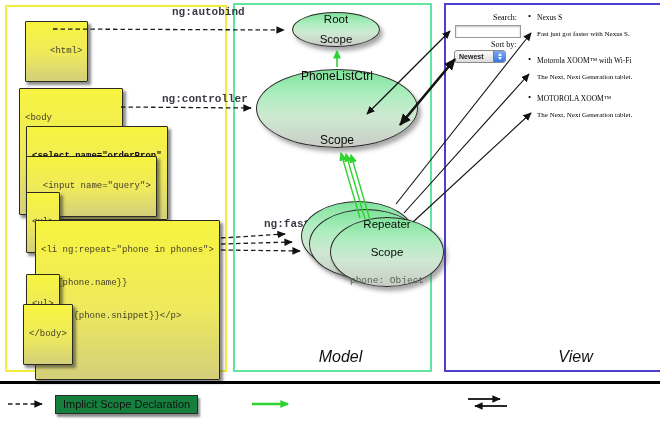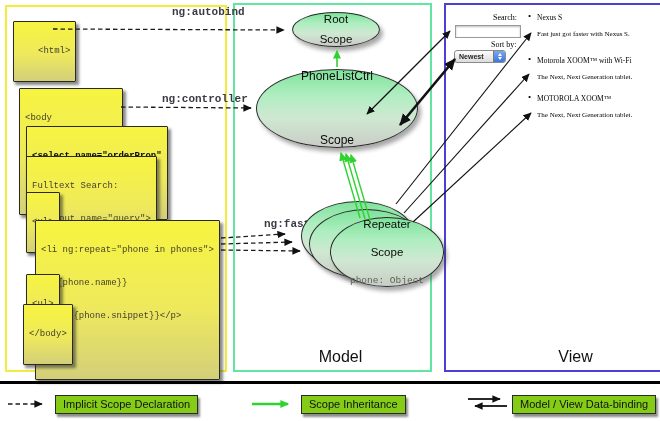--- a/index.html
+++ b/index.html
@@ -3,21 +3,21 @@
 <meta charset="utf-8">
 <style>
   html,body{margin:0;padding:0;background:#fff;}
   .canvas{position:relative;width:660px;height:421px;background:#fff;overflow:hidden;
           font-family:"Liberation Sans",sans-serif;}
   .col{position:absolute;box-sizing:border-box;background:#fff;}
   .col-template{left:5px;top:5px;width:222px;height:367px;border:2px solid #f2ec3a;}
   .col-model{left:233px;top:3px;width:199px;height:369px;border:2px solid #62e5a1;}
   .col-view{left:444px;top:3px;width:247px;height:369px;border:2px solid #4e3ed2;}
   .col-label{position:absolute;bottom:4px;left:16px;right:0;text-align:center;
-             font-size:16px;color:#111;}
+             font-size:16px;color:#111;font-style:italic;}
   .code-box{position:absolute;display:inline-block;
             background:linear-gradient(180deg,#f7f440 0%,#eee95c 55%,#d3cf7a 100%);
             border:1.5px solid #2a2a22;border-radius:1px;
             box-shadow:2.5px 3px 3px rgba(40,40,40,.55);
             font-family:"Liberation Mono",monospace;font-size:9px;line-height:11px;
             color:#46412a;padding:2px 5px;white-space:pre;z-index:2;}
   .code-box.bold{font-weight:bold;color:#0a0a0a;}
   .edge-label{position:absolute;font-family:"Liberation Mono",monospace;font-weight:bold;
               font-size:11px;color:#3b3b46;z-index:2;white-space:pre;padding-left:26px;}
   .scope{position:absolute;box-sizing:border-box;border:1.5px solid #2a2a2a;border-radius:50%;
@@ -45,54 +45,53 @@
            align-items:center;justify-content:center;gap:1px;}
   .tri-up{width:0;height:0;border-left:2.5px solid transparent;border-right:2.5px solid transparent;
           border-bottom:3px solid #fff;}
   .tri-down{width:0;height:0;border-left:2.5px solid transparent;border-right:2.5px solid transparent;
             border-top:3px solid #fff;}
   .v-item{position:absolute;left:537px;width:130px;z-index:2;font-family:"Liberation Serif",serif;color:#000;}
   .v-title{position:relative;font-size:7.5px;line-height:9px;}
   .v-title::before{content:"\2022";position:absolute;left:-9px;top:-1px;font-size:9px;}
   .v-desc{font-size:7px;line-height:9px;margin-top:8px;}
   .legend-sep{position:absolute;left:0;top:381px;width:660px;height:3px;background:#000;z-index:2;}
-  .legend-box{position:absolute;top:395px;background:#84cc16;border:1px solid #2a2a2a;
+  .legend-box{position:absolute;top:395px;background:#15803d;border:1px solid #2a2a2a;
               box-shadow:2px 2.5px 2px rgba(0,0,0,.45);font-size:11px;line-height:14px;
               color:#111;padding:1px 7px 2px;z-index:2;white-space:nowrap;}
   svg.overlay{position:absolute;left:0;top:0;z-index:3;pointer-events:none;}
 </style>
 </head>
 <body>
 
 <div class="canvas">
 
   <div class="col col-template">
     <div class="col-label">Template</div>
   </div>
   <div class="col col-model">
     <div class="col-label">Model</div>
   </div>
   <div class="col col-view">
     <div class="col-label">View</div>
   </div>
 
-  <div class="code-box" style="left:13px;top:21px;padding-left:24px;">
+  <div class="code-box" style="left:25px;top:21px;padding-left:24px;">
     <div>&lt;html&gt;</div>
   </div>
   <div class="code-box" style="left:19px;top:88px;">
     <div>&lt;body</div>
     <div> ng:controller=</div>
     <div> "PhoneListCtrl"&gt;</div>
   </div>
   <div class="code-box bold" style="left:26px;top:126px;">
     <div>&lt;select name="orderProp"</div>
     <div>  ...&gt;</div>
   </div>
   <div class="code-box" style="left:26px;top:156px;">
-    <div>Fulltext Search:</div>
     <div>  &lt;input name="query"&gt;</div>
   </div>
   <div class="code-box" style="left:26px;top:192px;">
     <div>&lt;ul&gt;</div>
   </div>
   <div class="code-box" style="left:35px;top:220px;">
     <div>&lt;li ng:repeat="phone in phones"&gt;</div>
     <div>  {{phone.name}}</div>
     <div>  &lt;p&gt;{{phone.snippet}}&lt;/p&gt;</div>
     <div>&lt;/li&gt;</div>
@@ -147,22 +146,20 @@
     <div class="v-title">Motorola XOOM™ with Wi-Fi</div>
     <div class="v-desc">The Next, Next Generation tablet.</div>
   </div>
   <div class="v-item" style="top:94px;">
     <div class="v-title">MOTOROLA XOOM™</div>
     <div class="v-desc">The Next, Next Generation tablet.</div>
   </div>
 
   <div class="legend-sep"></div>
   <div class="legend-box" style="left:55px;">Implicit Scope Declaration</div>
-  <div class="legend-box" style="left:301px;">Scope Inheritance</div>
-  <div class="legend-box" style="left:512px;">Model / View Data-binding</div>
 
   <svg class="overlay" width="660" height="421" viewBox="0 0 660 421">
     <defs>
       <marker id="mb" markerUnits="userSpaceOnUse" markerWidth="9" markerHeight="8" refX="7.6" refY="3.8" orient="auto-start-reverse">
         <path d="M0,0 L8.4,3.8 L0,7.6 z" fill="#111"></path>
       </marker>
       <marker id="mbL" markerUnits="userSpaceOnUse" markerWidth="13" markerHeight="11" refX="10.8" refY="5.2" orient="auto-start-reverse">
         <path d="M0,0 L11.8,5.2 L0,10.4 z" fill="#111"></path>
       </marker>
       <marker id="mg" markerUnits="userSpaceOnUse" markerWidth="10" markerHeight="9" refX="7.6" refY="4" orient="auto-start-reverse">

